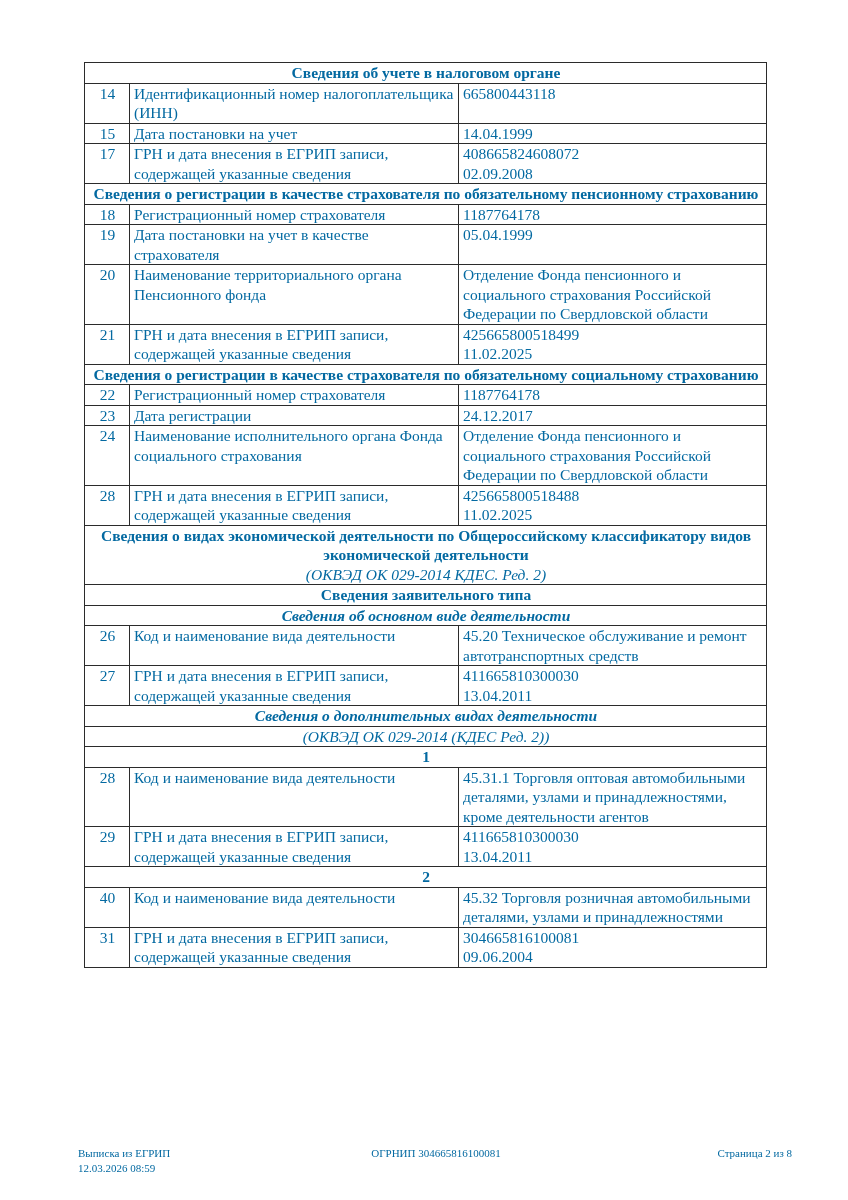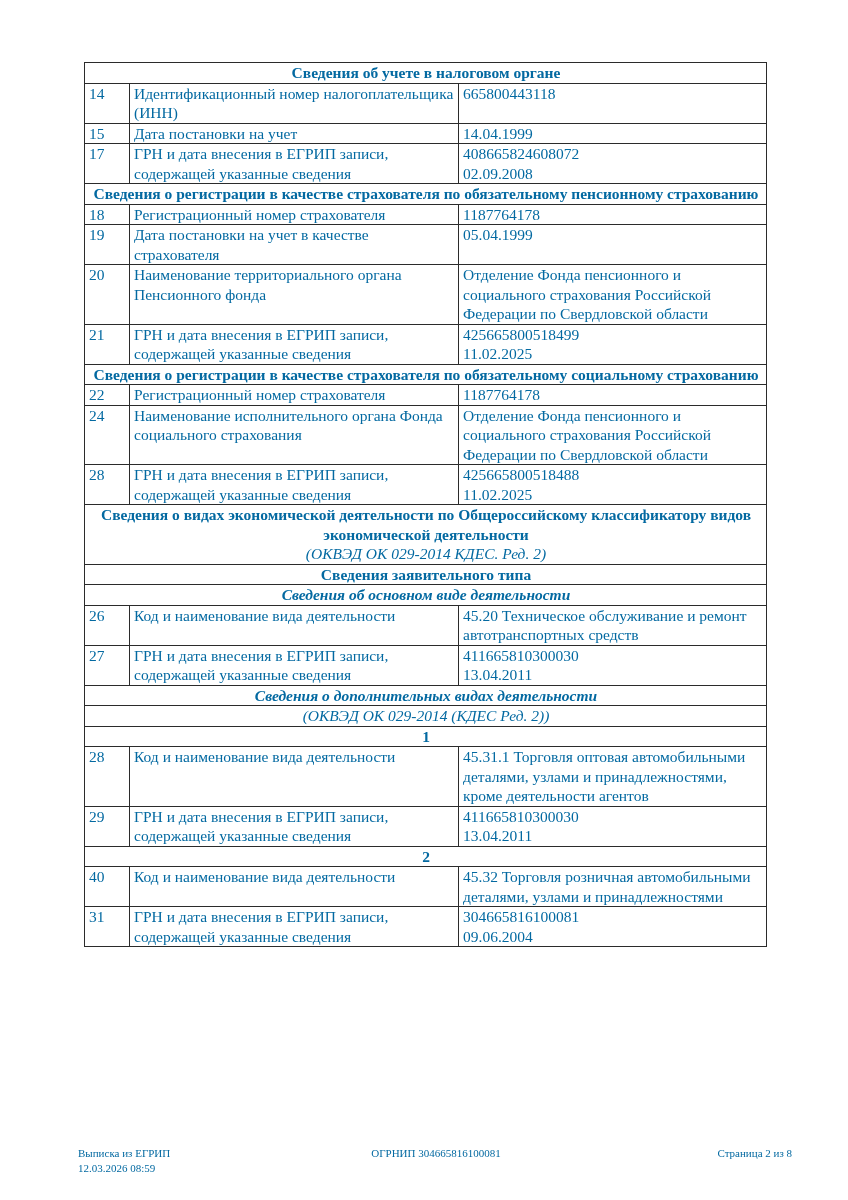--- a/index.html
+++ b/index.html
@@ -22,21 +22,21 @@
     table-layout: fixed;
   }
   table.main td {
     border: 1.5px solid #2b2b2b;
     padding: 0 3px 0 4px;
     font-size: 15.5px;
     line-height: 19.5px;
     vertical-align: top;
     overflow-wrap: break-word;
   }
-  td.num { text-align: left; padding: 0 1px; }
+  td.num { text-align: center; padding: 0 1px; }
   tr.sec td { text-align: center; font-weight: bold; }
   tr.sec-it td { text-align: center; font-weight: bold; font-style: italic; }
   tr.sec-code td { text-align: center; font-style: italic; font-weight: normal; }
   .okved-code { font-weight: normal; font-style: italic; }
   .footer {
     position: absolute;
     left: 0; top: 1131px;
     width: 100%;
     font-size: 11px;
     line-height: 14.5px;
@@ -130,20 +130,28 @@
 
     <tr>
       <td class="num">22</td>
       <td>Регистрационный номер страхователя</td>
       <td>
             <div>1187764178</div>
             <div></div>
           </td>
     </tr>
     <tr>
+      <td class="num">23</td>
+      <td>Дата регистрации</td>
+      <td>
+            <div>24.12.2017</div>
+            <div></div>
+          </td>
+    </tr>
+    <tr>
       <td class="num">24</td>
       <td>Наименование исполнительного органа Фонда социального страхования</td>
       <td>
             <div>Отделение Фонда пенсионного и социального страхования Российской Федерации по Свердловской области</div>
             <div></div>
           </td>
     </tr>
     <tr>
       <td class="num">28</td>
       <td>ГРН и дата внесения в ЕГРИП записи, содержащей указанные сведения</td>

